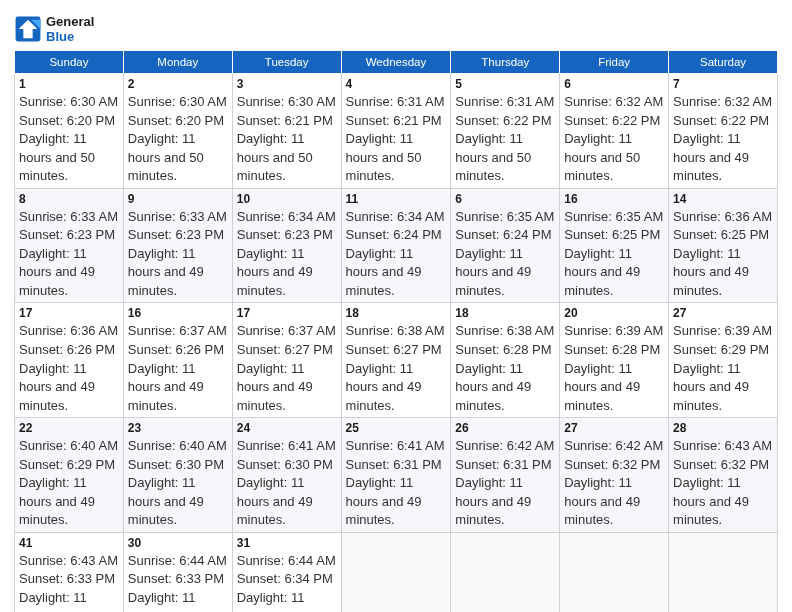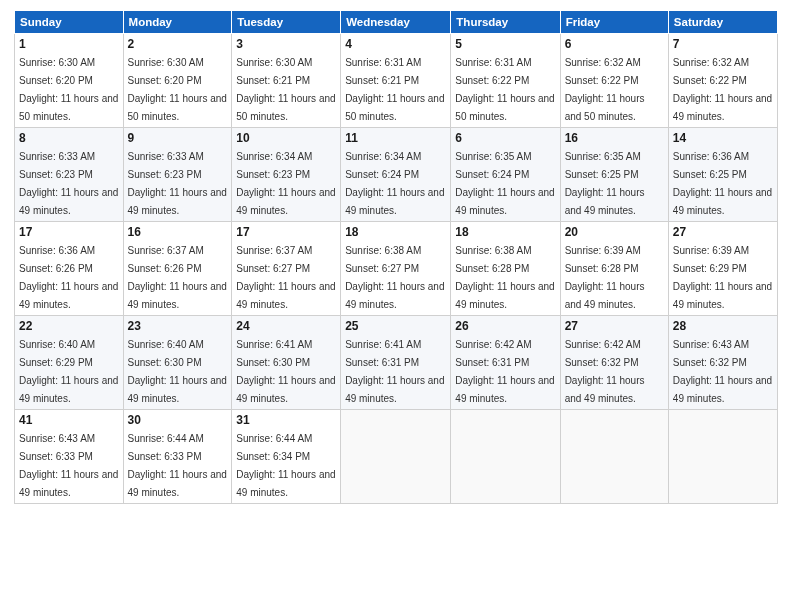--- a/index.html
+++ b/index.html
@@ -47,22 +47,22 @@
       color: #444;
     }
     .calendar {
       width: 100%;
       border-collapse: collapse;
     }
     .calendar th {
       background: #1565c0;
       color: #fff;
       font-size: 11.5px;
-      font-weight: bold;
-      text-align: left;
+      font-weight: normal;
+      text-align: center;
       padding: 5px 5px;
       border: 1px solid #fff;
     }
     .calendar td {
       vertical-align: top;
       border: 1px solid #d0d0d0;
       padding: 3px 4px;
       width: 113px;
       height: 80px;
       background: #fff;
@@ -71,32 +71,49 @@
       background: #f5f7fa;
     }
     .day-number {
       font-size: 12px;
       font-weight: bold;
       color: #1a1a1a;
       display: block;
       margin-bottom: 1px;
     }
     .day-info {
-      font-size: 10px;
+      font-size: 13px;
       color: #333;
       line-height: 1.35;
     }
     .empty {
       background: #f9f9f9 !important;
     }
   </style>
 </head>
 <body>
 
 <div class="page">
+  <div class="header">
+    <div class="logo">
+      <svg class="logo-icon" viewBox="0 0 36 36">
+        <rect x="2" y="2" width="32" height="32" rx="3" fill="#1565c0"></rect>
+        <polygon points="18,6 30,18 24,18 24,30 12,30 12,18 6,18" fill="white"></polygon>
+        <polygon points="22,6 34,6 34,18" fill="#42a5f5"></polygon>
+      </svg>
+      <div>
+        <div style="font-size:13px;font-weight:bold;color:#1a1a1a;">General</div>
+        <div style="font-size:13px;font-weight:bold;color:#1565c0;">Blue</div>
+      </div>
+    </div>
+    <div class="title-block">
+      <div class="month-title"></div>
+      <div class="location"></div>
+    </div>
+  </div>
 
   <table class="calendar">
     <thead>
       <tr>
       <th>Sunday</th>
           <th>Monday</th>
           <th>Tuesday</th>
           <th>Wednesday</th>
           <th>Thursday</th>
           <th>Friday</th>

